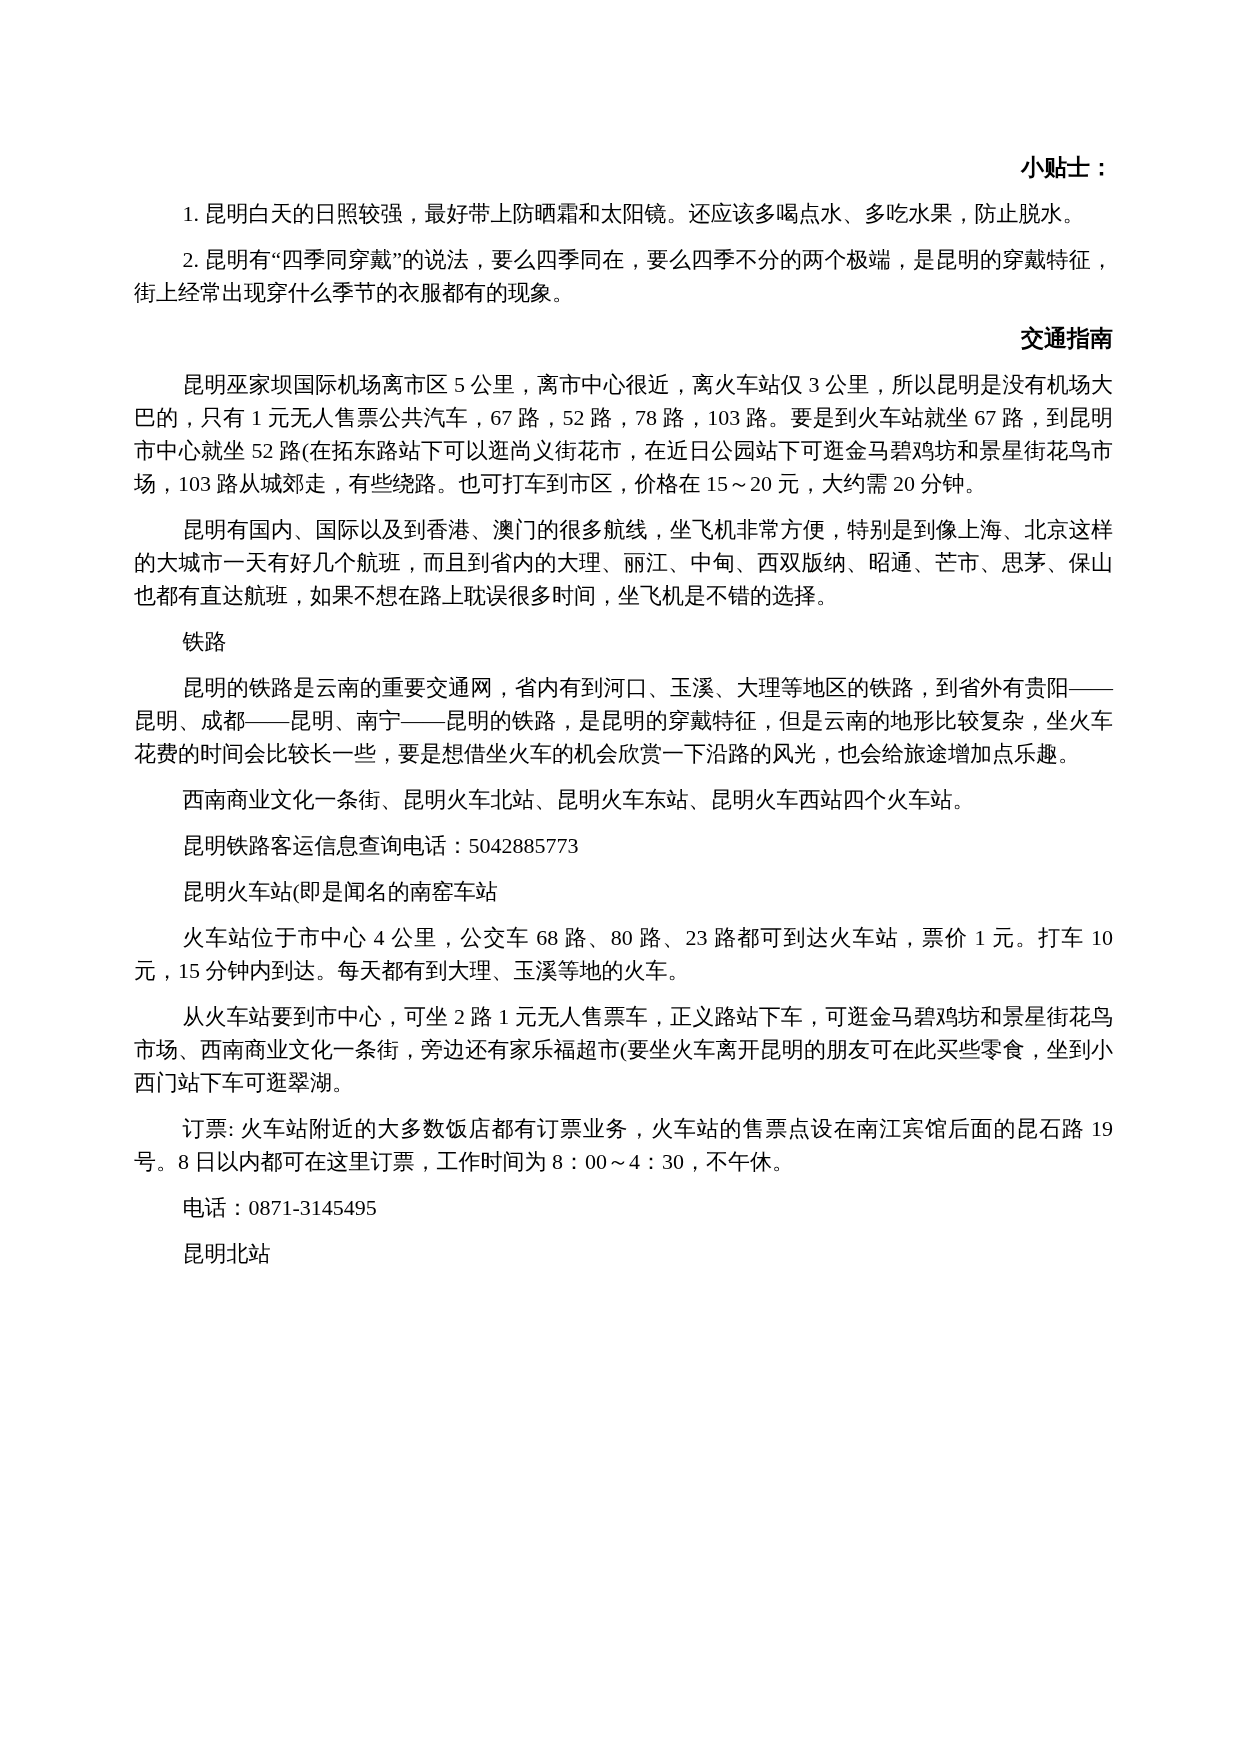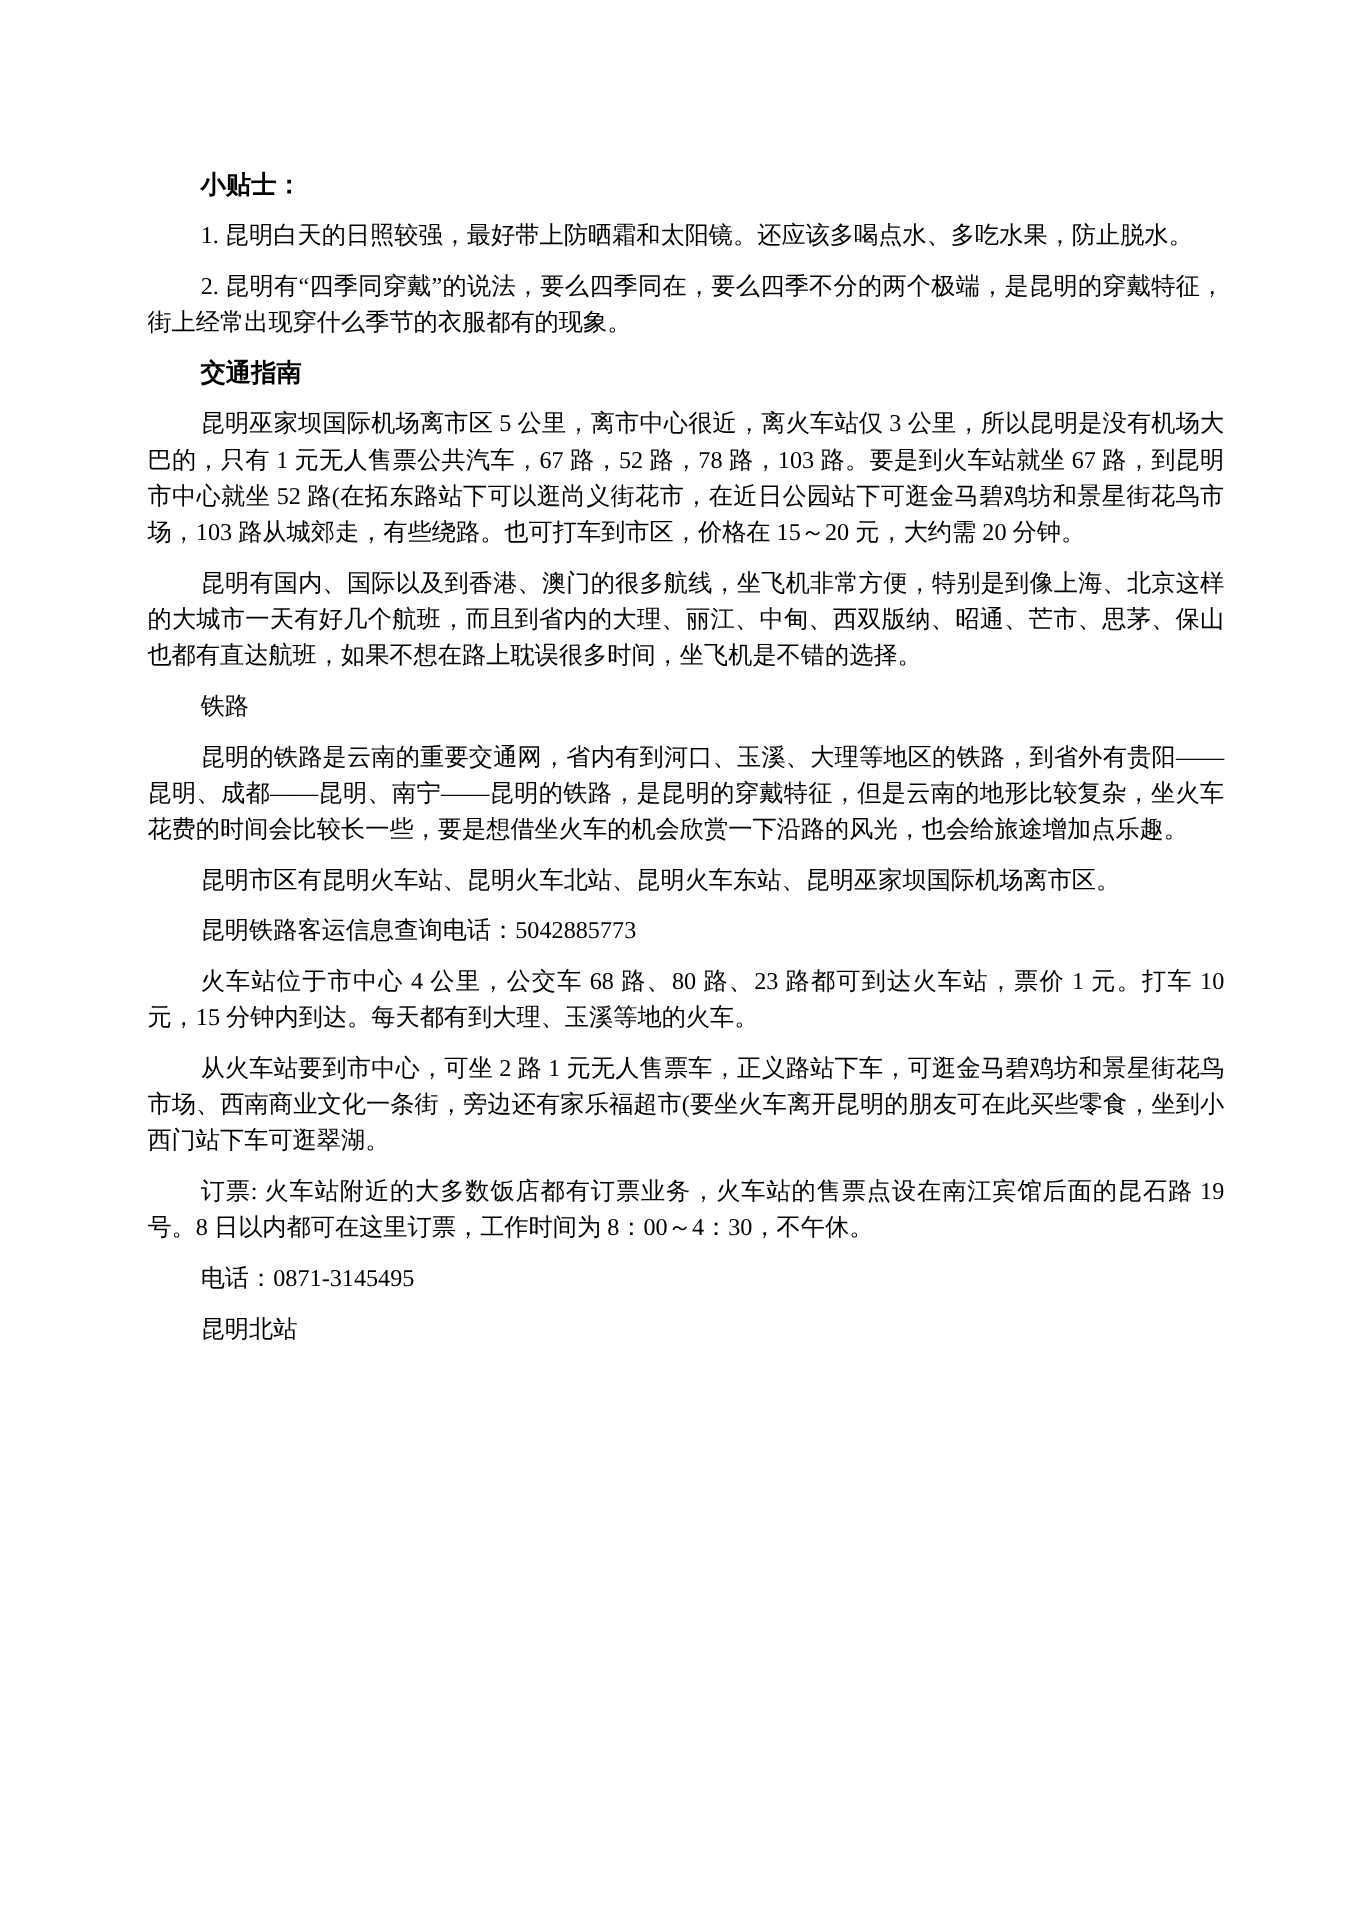--- a/index.html
+++ b/index.html
@@ -27,39 +27,40 @@
     margin: 13px 0;
     text-indent: 2.2em;
   }
   .heading {
     font-family: "Liberation Sans", "DejaVu Sans", sans-serif;
     font-weight: bold;
     font-size: 23px;
     line-height: 33px;
     margin: 13px 0;
     text-indent: 2.1em;
-    text-align: left;
+    text-align: right;
   }
   .mb0 { margin-bottom: 0; }
   .mt0 { margin-top: 0; }
 </style>
 </head>
 <body>
 
 <div class="page">
   <div class="doc-body">
     <h2 class="heading">小贴士：</h2>
     <p class="para">1. 昆明白天的日照较强，最好带上防晒霜和太阳镜。还应该多喝点水、多吃水果，防止脱水。</p>
     <p class="para">2. 昆明有“四季同穿戴”的说法，要么四季同在，要么四季不分的两个极端，是昆明的穿戴特征，街上经常出现穿什么季节的衣服都有的现象。</p>
     <h2 class="heading">交通指南</h2>
     <p class="para">昆明巫家坝国际机场离市区 5 公里，离市中心很近，离火车站仅 3 公里，所以昆明是没有机场大巴的，只有 1 元无人售票公共汽车，67 路，52 路，78 路，103 路。要是到火车站就坐 67 路，到昆明市中心就坐 52 路(在拓东路站下可以逛尚义街花市，在近日公园站下可逛金马碧鸡坊和景星街花鸟市场，103 路从城郊走，有些绕路。也可打车到市区，价格在 15～20 元，大约需 20 分钟。</p>
     <p class="para">昆明有国内、国际以及到香港、澳门的很多航线，坐飞机非常方便，特别是到像上海、北京这样的大城市一天有好几个航班，而且到省内的大理、丽江、中甸、西双版纳、昭通、芒市、思茅、保山也都有直达航班，如果不想在路上耽误很多时间，坐飞机是不错的选择。</p>
     <p class="para mt0">铁路</p>
     <p class="para">昆明的铁路是云南的重要交通网，省内有到河口、玉溪、大理等地区的铁路，到省外有贵阳——昆明、成都——昆明、南宁——昆明的铁路，是昆明的穿戴特征，但是云南的地形比较复杂，坐火车花费的时间会比较长一些，要是想借坐火车的机会欣赏一下沿路的风光，也会给旅途增加点乐趣。</p>
-    <p class="para">昆明市区有昆明火车站、昆明火车北站、昆明火车东站、昆明巫家坝国际机场离市区。</p>
+    <p class="para">西南商业文化一条街、昆明火车北站、昆明火车东站、昆明火车西站四个火车站。</p>
     <p class="para">昆明铁路客运信息查询电话：5042885773</p>
+    <p class="para">昆明火车站(即是闻名的南窑车站</p>
     <p class="para">火车站位于市中心 4 公里，公交车 68 路、80 路、23 路都可到达火车站，票价 1 元。打车 10 元，15 分钟内到达。每天都有到大理、玉溪等地的火车。</p>
     <p class="para">从火车站要到市中心，可坐 2 路 1 元无人售票车，正义路站下车，可逛金马碧鸡坊和景星街花鸟市场、西南商业文化一条街，旁边还有家乐福超市(要坐火车离开昆明的朋友可在此买些零食，坐到小西门站下车可逛翠湖。</p>
     <p class="para">订票: 火车站附近的大多数饭店都有订票业务，火车站的售票点设在南江宾馆后面的昆石路 19 号。8 日以内都可在这里订票，工作时间为 8：00～4：30，不午休。</p>
     <p class="para">电话：0871-3145495</p>
     <p class="para">昆明北站</p>
   </div>
 </div>
 
 </body></html>

